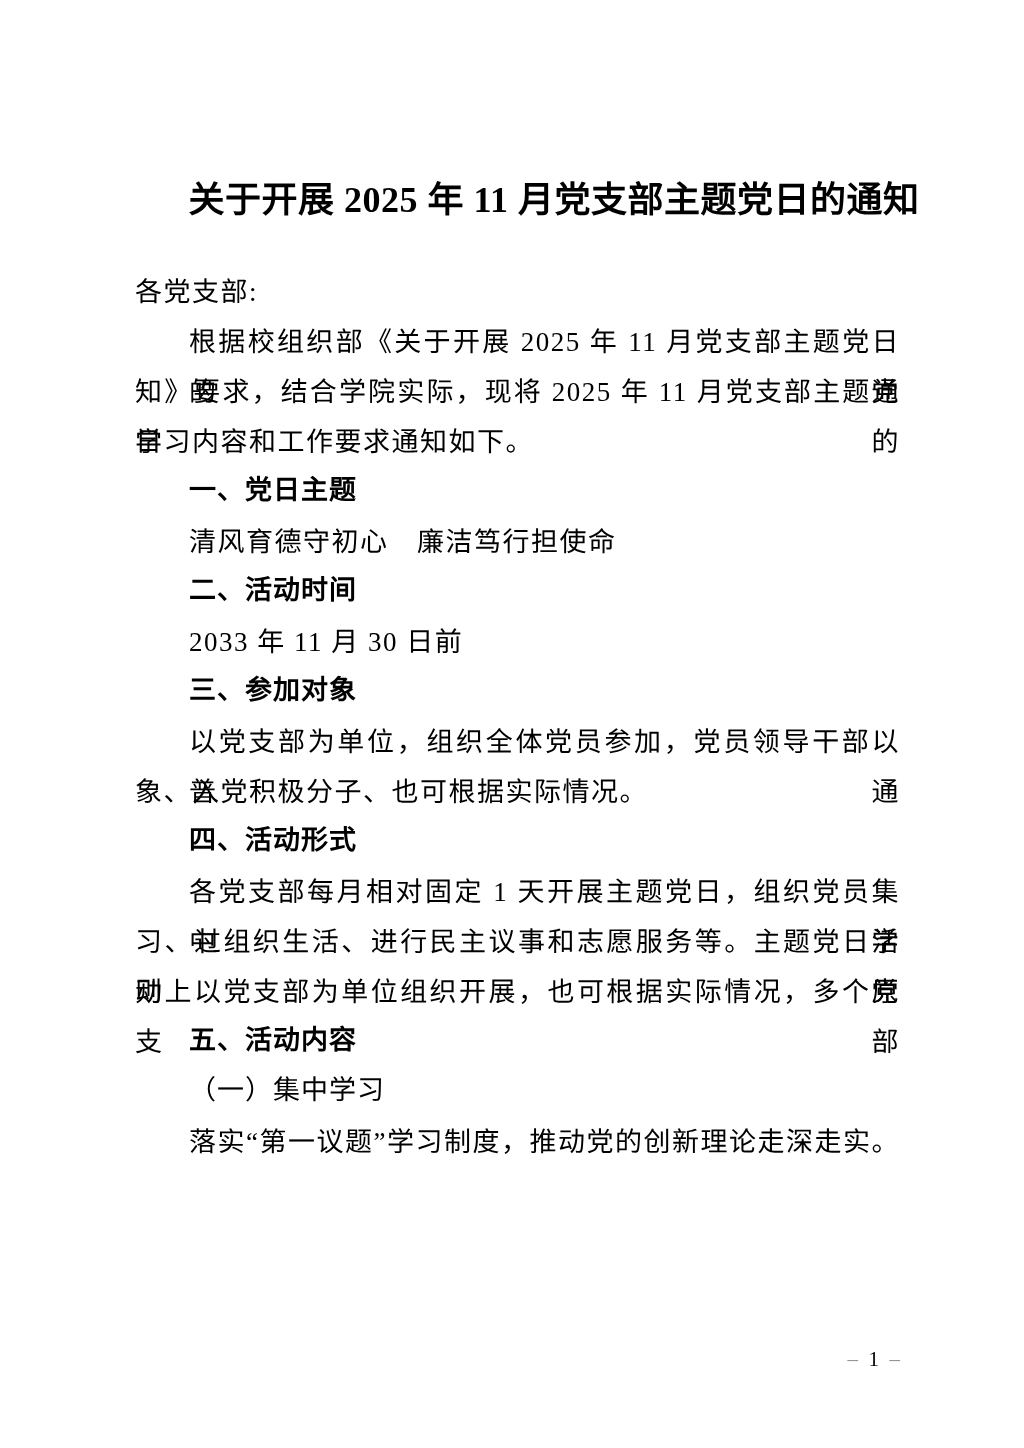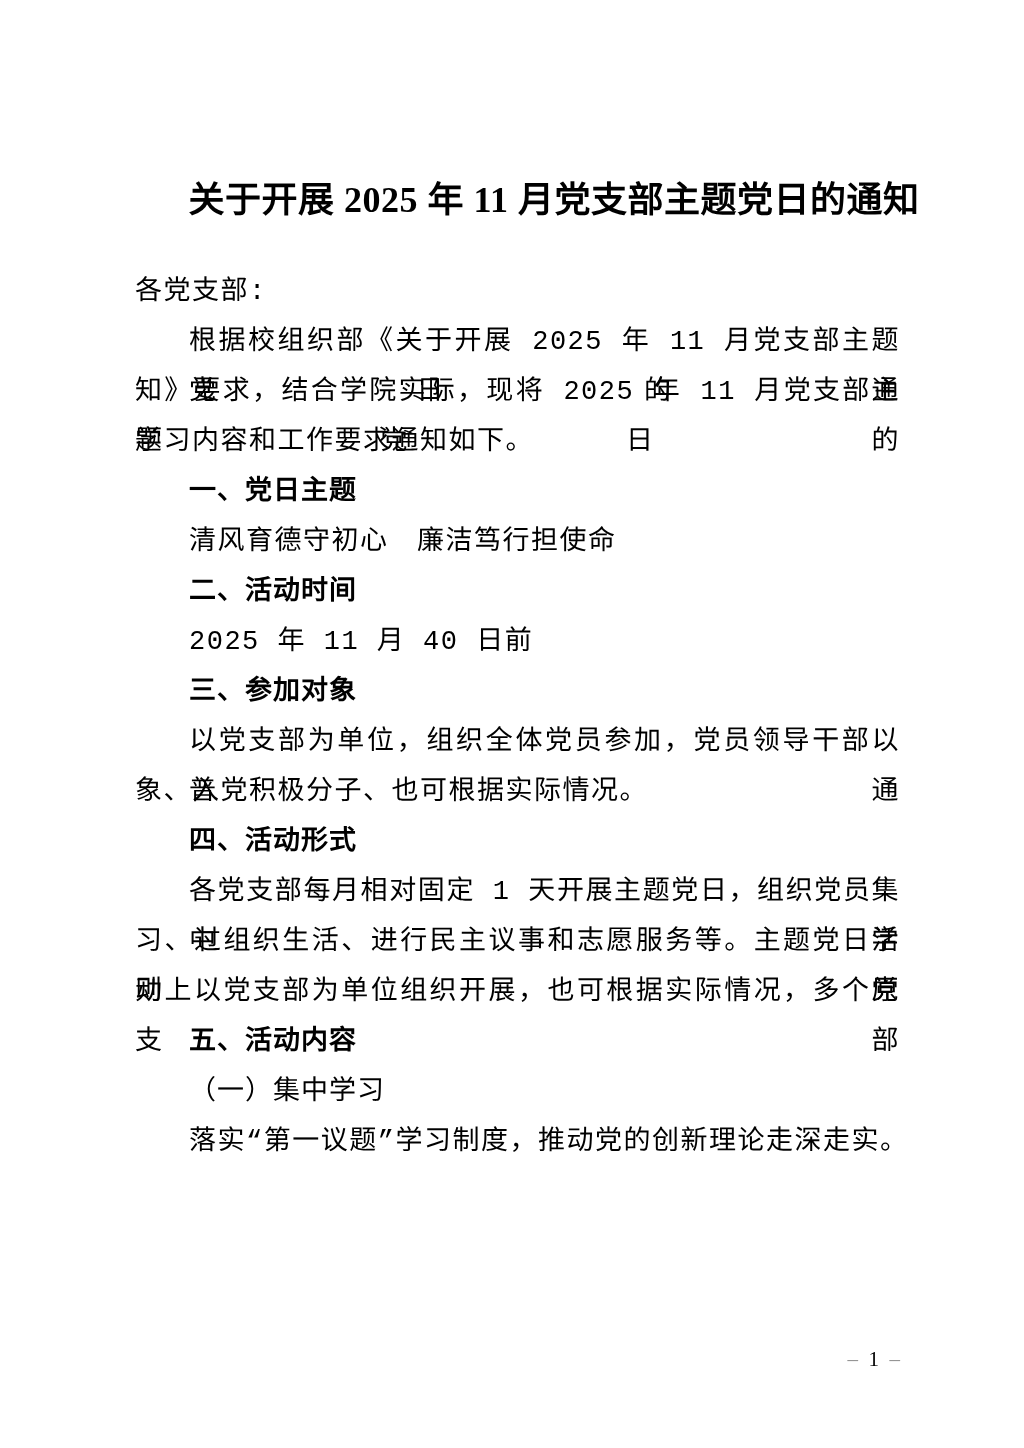--- a/index.html
+++ b/index.html
@@ -36,21 +36,21 @@
     top: 267px;
     width: 765px;
   }
   .line {
     height: 50px;
     line-height: 50px;
     font-size: 27px;
     white-space: pre;
   }
   .line.body {
-    font-family: Liberation Mono, monospace;
+    font-family: Liberation Serif, serif;
     letter-spacing: 1.5px;
   }
   .line.kaiti {
     font-family: Liberation Mono, monospace;
     letter-spacing: 1px;
   }
   .line.heading {
     font-family: Liberation Mono, monospace;
     font-weight: bold;
     letter-spacing: 1px;
@@ -83,21 +83,21 @@
   <div class="doc-title">关于开展 2025 年 11 月党支部主题党日的通知</div>
 
   <div class="doc-body">
       <div class="line body tracking-wide">各党支部:</div>
       <div class="line body indent-2 justify">根据校组织部《关于开展 2025 年 11 月党支部主题党日的通</div>
       <div class="line body justify">知》要求，结合学院实际，现将 2025 年 11 月党支部主题党日的</div>
       <div class="line body">学习内容和工作要求通知如下。</div>
       <div class="line heading indent-2">一、党日主题</div>
       <div class="line body indent-2">清风育德守初心　廉洁笃行担使命</div>
       <div class="line heading indent-2">二、活动时间</div>
-      <div class="line body indent-2">2025 年 11 月 40 日前</div>
+      <div class="line body indent-2">2033 年 11 月 30 日前</div>
       <div class="line heading indent-2">三、参加对象</div>
       <div class="line body indent-2 justify">以党支部为单位，组织全体党员参加，党员领导干部以普通</div>
       <div class="line body">象、入党积极分子、也可根据实际情况。</div>
       <div class="line heading indent-2">四、活动形式</div>
       <div class="line body indent-2 justify">各党支部每月相对固定 1 天开展主题党日，组织党员集中学</div>
       <div class="line body justify">习、过组织生活、进行民主议事和志愿服务等。主题党日活动原</div>
       <div class="line body justify">则上以党支部为单位组织开展，也可根据实际情况，多个党支部</div>
       <div class="line heading indent-2">五、活动内容</div>
       <div class="line kaiti indent-2">（一）集中学习</div>
       <div class="line body indent-2">落实“第一议题”学习制度，推动党的创新理论走深走实。</div>

